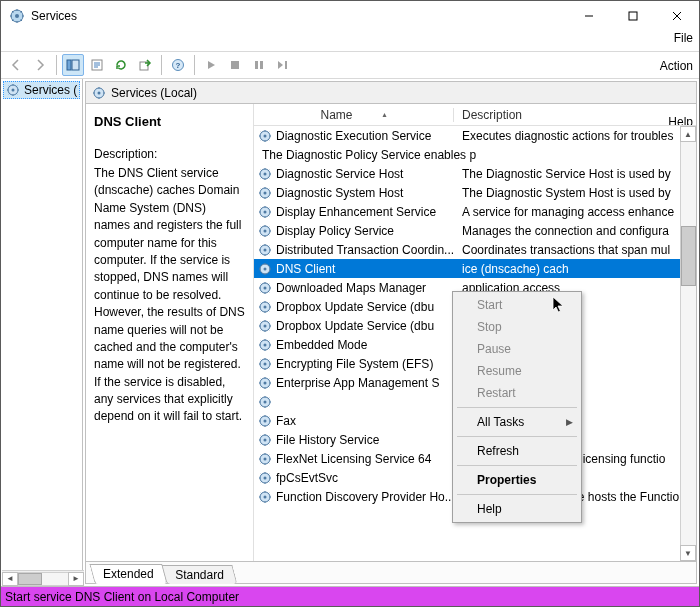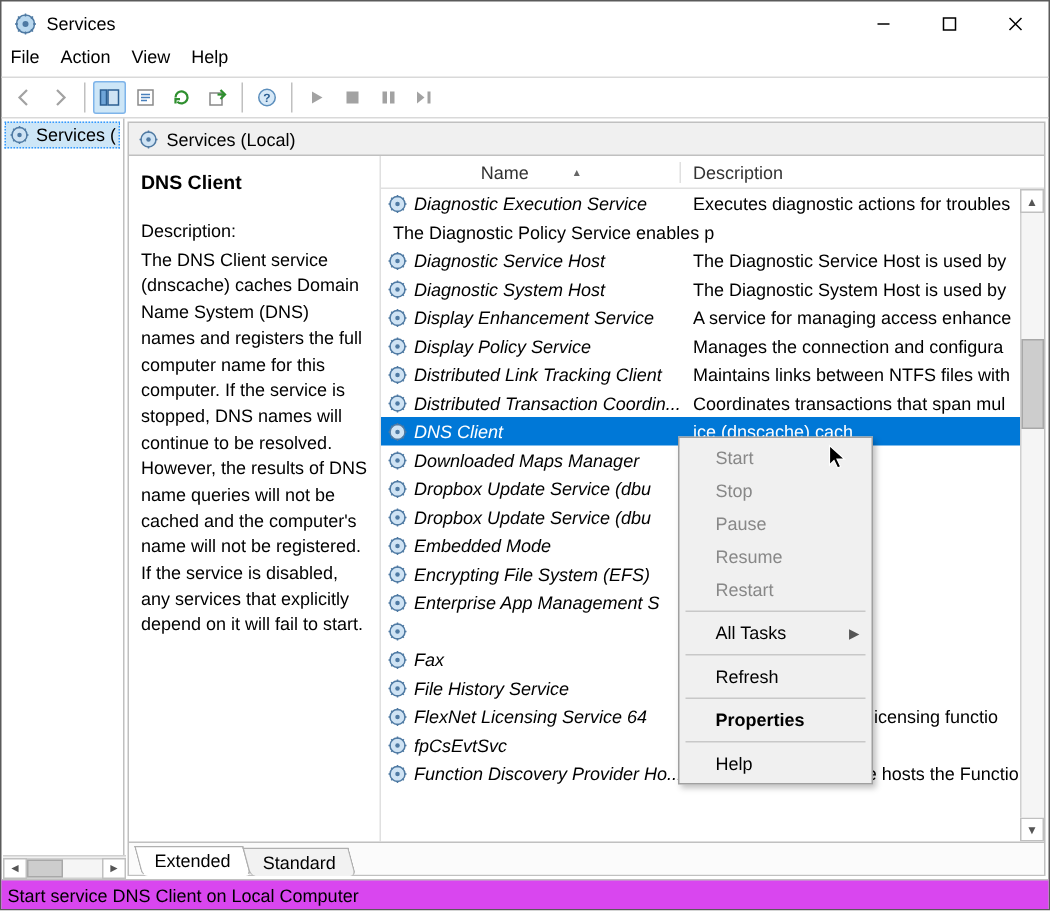--- a/index.html
+++ b/index.html
@@ -3,21 +3,21 @@
 <meta charset="utf-8">
 <style>
   * { box-sizing: border-box; }
   html, body { margin: 0; padding: 0; font-family: "Segoe UI", Tahoma, sans-serif; font-size: 12px; color: #000; background: #fff; }
   .window { width: 700px; height: 607px; border: 1px solid #5a5a5a; display: flex; flex-direction: column; background: #fff; position: relative; }
   .titlebar { height: 30px; display: flex; align-items: center; padding-left: 8px; }
   .titlebar .icon { width: 16px; height: 16px; margin-right: 6px; }
   .titlebar .title { flex: 1; font-size: 12px; }
   .win-btns { display: flex; height: 100%; }
   .win-btn { width: 44px; display: flex; align-items: center; justify-content: center; font-size: 13px; }
-  .menubar { height: 20px; display: flex; align-items: flex-start; padding: 0 6px; gap: 14px; font-size: 12px; }
+  .menubar { height: 20px; display: flex; align-items: flex-end; padding: 0 6px; gap: 14px; font-size: 12px; flex-direction: column; }
   .menubar span { cursor: default; }
   .toolbar { height: 28px; border-top: 1px solid #d9d9d9; border-bottom: 1px solid #d9d9d9; display: flex; align-items: center; padding: 0 4px; gap: 2px; }
   .tbtn { width: 22px; height: 22px; display: flex; align-items: center; justify-content: center; border: 1px solid transparent; border-radius: 2px; }
   .tbtn.active { background: #cde6f7; border-color: #7eb4ea; }
   .tbtn.disabled { opacity: 0.45; }
   .tsep { width: 1px; height: 20px; background: #c0c0c0; margin: 0 3px; }
   .body { flex: 1; display: flex; min-height: 0; }
   .leftpane { width: 82px; border-right: 1px solid #c0c0c0; padding: 2px; overflow: hidden; }
   .tree-item { display: flex; align-items: center; gap: 4px; height: 18px; padding: 0 2px; background: #cde6f7; border: 1px dotted #3399ff; }
   .tree-item .gear { width: 14px; height: 14px; flex-shrink: 0; }
@@ -32,21 +32,21 @@
   .detail-caption { font-size: 12px; margin-bottom: 4px; }
   .detail-text { font-size: 12px; line-height: 1.45; }
   .list-pane { flex: 1; display: flex; flex-direction: column; min-width: 0; position: relative; }
   .list-header { height: 22px; display: flex; align-items: center; border-bottom: 1px solid #e0e0e0; font-size: 12px; color: #333; }
   .col { padding: 0 8px; overflow: hidden; white-space: nowrap; }
   .col-name { width: 200px; border-right: 1px solid #e0e0e0; display: flex; align-items: center; justify-content: center; }
   .col-desc { flex: 1; }
   .sortglyph { font-size: 8px; color: #666; margin-left: 30px; }
   .list-body { flex: 1; overflow: hidden; position: relative; }
   .row { height: 19px; display: flex; align-items: center; font-size: 12px; white-space: nowrap; overflow: hidden; }
-  .row .cell-name { width: 200px; display: flex; gap: 4px; padding-left: 4px; overflow: hidden; font-style: italic; }
+  .row .cell-name { width: 200px; display: flex; gap: 4px; padding-left: 4px; overflow: hidden; }
   .row .cell-desc { flex: 1; padding-left: 8px; overflow: hidden; text-overflow: clip; }
   .row.selected { background: #0078d7; color: #fff; }
   .row .gear { width: 14px; height: 14px; flex-shrink: 0; }
   .ctx-menu { position: absolute; width: 130px; background: #f0f0f0; border: 1px solid #a0a0a0; box-shadow: 2px 2px 4px rgba(0,0,0,0.25); padding: 2px; z-index: 10; }
   .ctx-item { height: 22px; display: flex; align-items: center; padding: 0 18px 0 22px; font-size: 12px; cursor: default; position: relative; }
   .ctx-item.disabled { color: #888; }
   .ctx-item.bold { font-weight: bold; }
   .ctx-item .sub { position: absolute; right: 6px; font-size: 9px; color: #555; }
   .ctx-sep { height: 1px; background: #c8c8c8; margin: 3px 2px; }
   .tabs { height: 22px; display: flex; align-items: flex-end; border-top: 1px solid #c0c0c0; background: #fbfbfb; padding-left: 6px; }
@@ -274,31 +274,20 @@
                 </div>
                 <div class="cell-desc"><span>Manages the connection and configura</span></div>
               </div>
               <div class="row">
                 <div class="cell-name">
                   <svg class="gear" viewBox="0 0 14 14">
                     <circle cx="7" cy="7" r="5" fill="#cfe3f4" stroke="#4f7aa3"></circle>
                     <circle cx="7" cy="7" r="1.5" fill="#4f7aa3"></circle>
                     <path d="M7 1v1.5M7 11.5V13M1 7h1.5M11.5 7H13M2.8 2.8l1 1M10.2 10.2l1 1M2.8 11.2l1-1M10.2 3.8l1-1" stroke="#4f7aa3"></path>
                   </svg>
-                  <span>Distributed Link Tracking Client</span>
-                </div>
-                <div class="cell-desc"><span>Maintains links between NTFS files with</span></div>
-              </div>
-              <div class="row">
-                <div class="cell-name">
-                  <svg class="gear" viewBox="0 0 14 14">
-                    <circle cx="7" cy="7" r="5" fill="#cfe3f4" stroke="#4f7aa3"></circle>
-                    <circle cx="7" cy="7" r="1.5" fill="#4f7aa3"></circle>
-                    <path d="M7 1v1.5M7 11.5V13M1 7h1.5M11.5 7H13M2.8 2.8l1 1M10.2 10.2l1 1M2.8 11.2l1-1M10.2 3.8l1-1" stroke="#4f7aa3"></path>
-                  </svg>
                   <span>Distributed Transaction Coordin...</span>
                 </div>
                 <div class="cell-desc"><span>Coordinates transactions that span mul</span></div>
               </div>
               <div class="row selected">
                 <div class="cell-name">
                   <svg class="gear" viewBox="0 0 14 14">
                     <circle cx="7" cy="7" r="5" fill="#cfe3f4" stroke="#4f7aa3"></circle>
                     <circle cx="7" cy="7" r="1.5" fill="#4f7aa3"></circle>
                     <path d="M7 1v1.5M7 11.5V13M1 7h1.5M11.5 7H13M2.8 2.8l1 1M10.2 10.2l1 1M2.8 11.2l1-1M10.2 3.8l1-1" stroke="#4f7aa3"></path>

